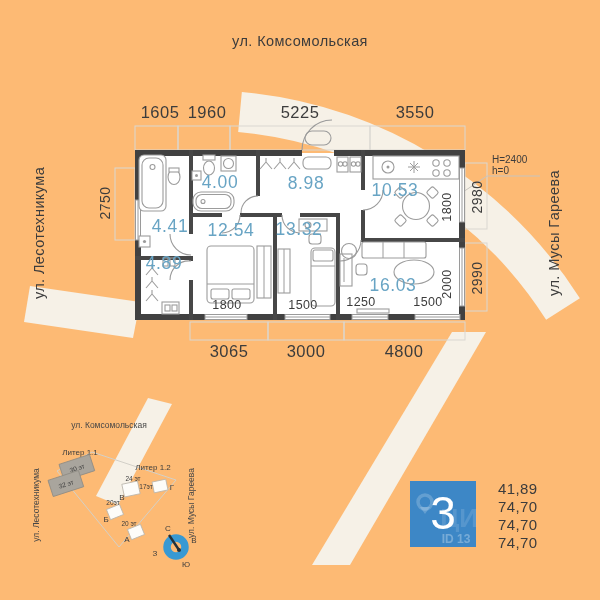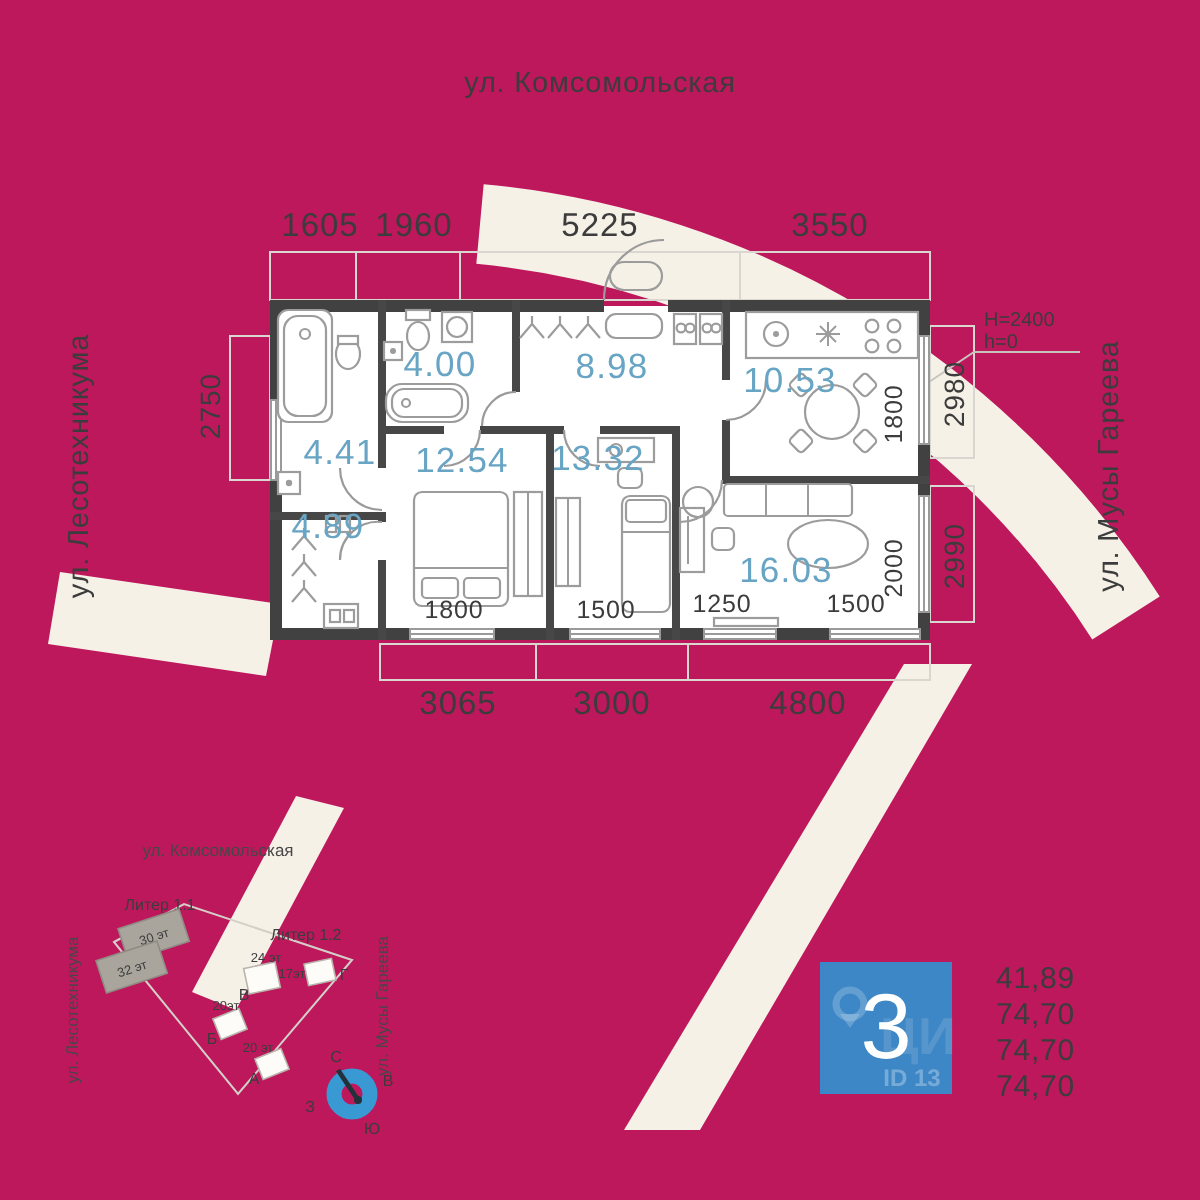--- a/index.html
+++ b/index.html
@@ -1,16 +1,16 @@
 <!DOCTYPE html>
 <html><head>
 <meta charset="utf-8">
 <style>
   html,body{margin:0;padding:0;background:#ffffff;}
-  .stage{position:relative;width:600px;height:600px;background:#be185d;overflow:hidden;
+  .stage{position:relative;width:600px;height:600px;background:#fdba74;overflow:hidden;
          font-family:"Liberation Sans", sans-serif;}
   svg text{font-family:"Liberation Sans", sans-serif;}
   .dim{fill:#3c3c3c;font-size:16.5px;letter-spacing:.5px;}
   .dimside{fill:#3c3c3c;font-size:14px;letter-spacing:.5px;}
   .dimint{fill:#3c3c3c;font-size:12.5px;letter-spacing:.4px;}
   .street{fill:#3c3c3c;font-size:14.5px;letter-spacing:.4px;}
   .room{fill:#68a4c4;font-size:17.5px;letter-spacing:.6px;}
   .ann{fill:#3c3c3c;font-size:10px;}
   .mini{fill:#474747;font-size:8.5px;}
   .minis{fill:#3c3c3c;font-size:6.5px;}

